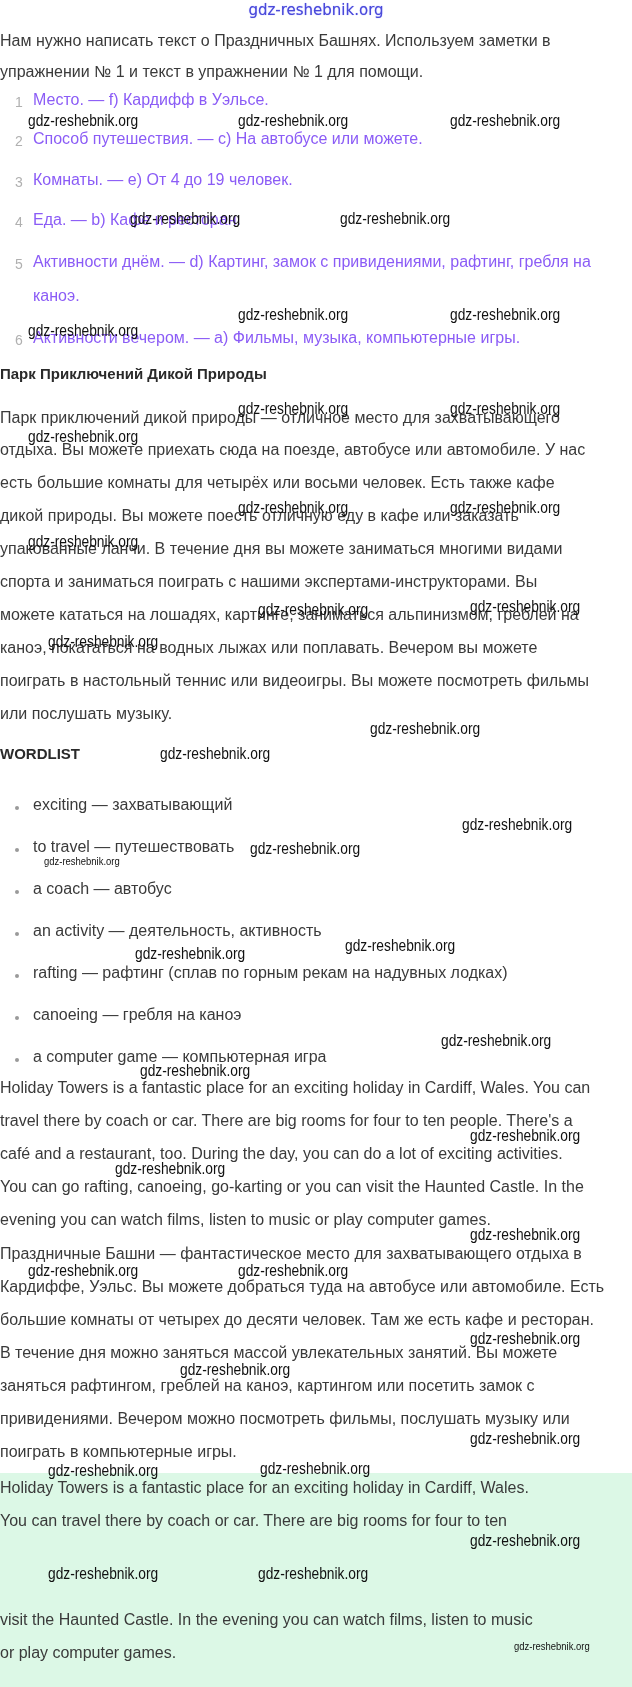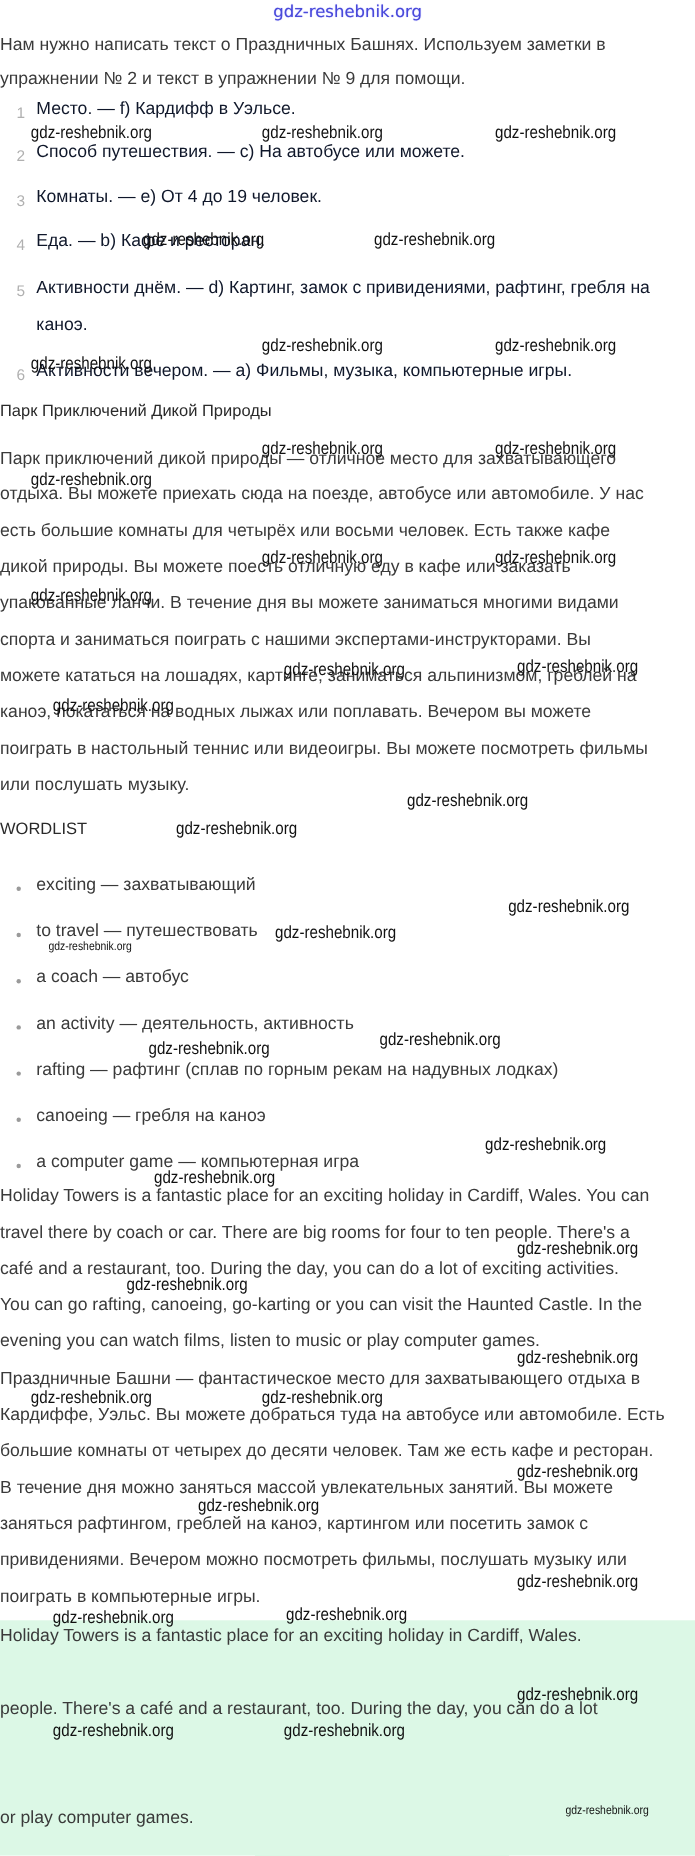--- a/index.html
+++ b/index.html
@@ -9,38 +9,38 @@
     font-family: "Liberation Sans", "DejaVu Sans", sans-serif;
     font-size: 16px;
   }
   .site-mark {
     position: absolute; left: 0; width: 632px; top: 1px; text-align: center;
     font-family: "DejaVu Sans", sans-serif; font-size: 15px; color: #4a4ad8;
     text-shadow: 0 0 1px #8a8aff;
   }
   .para-line { position: absolute; left: 0; font-size: 16px; color: #3a3a3a; white-space: nowrap; }
   .num { position: absolute; left: 15px; font-size: 14px; color: #b0b0b0; }
-  .item { position: absolute; left: 33px; font-size: 16px; color: #0f172a; white-space: nowrap; }
-  .heading { position: absolute; left: 0; font-weight: normal; font-size: 15px; color: #2a2a2a; white-space: nowrap; }
+  .item { position: absolute; left: 33px; font-size: 16px; color: #8b5cf6; white-space: nowrap; }
+  .heading { position: absolute; left: 0; font-weight: bold; font-size: 15px; color: #2a2a2a; white-space: nowrap; }
   .bullet { position: absolute; left: 15px; width: 4px; height: 4px; background: #9a9a9a; border-radius: 50%; }
   .wl { position: absolute; left: 33px; font-size: 16px; color: #3a3a3a; white-space: nowrap; }
   .wm { position: absolute; font-family: "Liberation Sans Narrow", "Liberation Sans", sans-serif; font-size: 16px; color: #111; white-space: nowrap; transform: scaleX(0.86); transform-origin: left top; }
   .wm.small { font-size: 11px; }
   .answer-box {
     position: absolute; left: 0; top: 1473px; width: 632px; height: 214px;
     background: #dcf8e6;
   }
 </style>
 </head>
 <body>
 
 <div class="site-mark">gdz-reshebnik.org</div>
 
 <div class="para-line" style="top:32px">Нам нужно написать текст о Праздничных Башнях. Используем заметки в</div>
-<div class="para-line" style="top:63px">упражнении № 2 и текст в упражнении № 9 для помощи.</div>
+<div class="para-line" style="top:63px">упражнении № 1 и текст в упражнении № 1 для помощи.</div>
 
 <div>
   <span class="num" style="top:94px">1</span>
   <span class="item" style="top:91px">Место. — f) Кардифф в Уэльсе.</span>
   <span class="num" style="top:133px">2</span>
   <span class="item" style="top:130px">Способ путешествия. — c) На автобусе или можете.</span>
   <span class="num" style="top:174px">3</span>
   <span class="item" style="top:171px">Комнаты. — e) От 4 до 19 человек.</span>
   <span class="num" style="top:214px">4</span>
   <span class="item" style="top:211px">Еда. — b) Кафе и ресторан.</span>
@@ -96,21 +96,22 @@
   <div class="para-line" style="top:1278px">Кардиффе, Уэльс. Вы можете добраться туда на автобусе или автомобиле. Есть</div>
   <div class="para-line" style="top:1311px">большие комнаты от четырех до десяти человек. Там же есть кафе и ресторан.</div>
   <div class="para-line" style="top:1344px">В течение дня можно заняться массой увлекательных занятий. Вы можете</div>
   <div class="para-line" style="top:1377px">заняться рафтингом, греблей на каноэ, картингом или посетить замок с</div>
   <div class="para-line" style="top:1410px">привидениями. Вечером можно посмотреть фильмы, послушать музыку или</div>
   <div class="para-line" style="top:1443px">поиграть в компьютерные игры.</div>
 </div>
 
 <div class="answer-box" style="background: rgb(220, 248, 230);">
   <div class="para-line" style="top:6px">Holiday Towers is a fantastic place for an exciting holiday in Cardiff, Wales.</div>
-  <div class="para-line" style="top:72px">people. There's a café and a restaurant, too. During the day, you can do a lot</div>
+  <div class="para-line" style="top:39px">You can travel there by coach or car. There are big rooms for four to ten</div>
+  <div class="para-line" style="top:138px">visit the Haunted Castle. In the evening you can watch films, listen to music</div>
   <div class="para-line" style="top:171px">or play computer games.</div>
 </div>
 
 <div>
   <span class="wm" style="left:28px;top:112px">gdz-reshebnik.org</span>
   <span class="wm" style="left:238px;top:112px">gdz-reshebnik.org</span>
   <span class="wm" style="left:450px;top:112px">gdz-reshebnik.org</span>
   <span class="wm" style="left:130px;top:210px">gdz-reshebnik.org</span>
   <span class="wm" style="left:340px;top:210px">gdz-reshebnik.org</span>
   <span class="wm" style="left:238px;top:306px">gdz-reshebnik.org</span>

